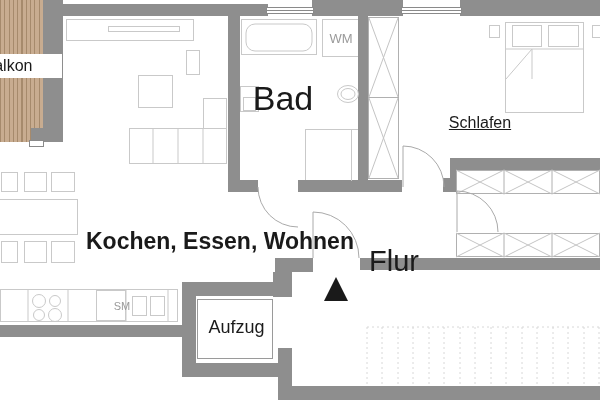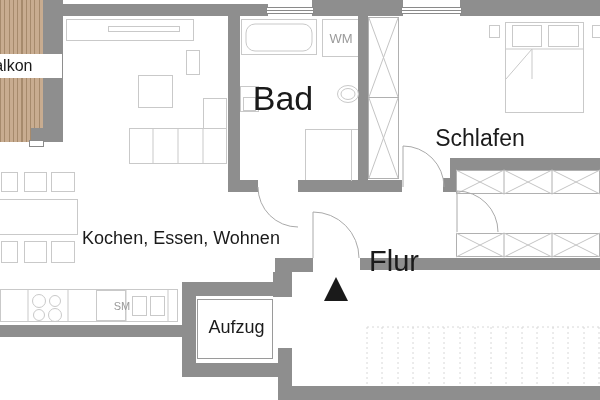--- a/index.html
+++ b/index.html
@@ -187,21 +187,21 @@
       <line class="sx" x1="553" y1="327" x2="553" y2="386"></line>
       <line class="sx" x1="568" y1="327" x2="568" y2="386"></line>
       <line class="sx" x1="584" y1="327" x2="584" y2="386"></line>
       <line class="sx" x1="599" y1="327" x2="599" y2="386"></line>
     </g>
   </svg>
 
   <div class="tri"></div>
 
   <div class="balkonbox">Balkon</div>
-  <div class="lbl" style="left:70px;top:229px;width:222px;font-size:18px;">Kochen, Essen, Wohnen</div>
+  <div class="lbl" style="left:86px;top:229px;width:222px;font-size:23px;font-weight:bold;">Kochen, Essen, Wohnen</div>
   <div class="lbl" style="left:246px;top:80px;width:74px;font-size:34px;">Bad</div>
-  <div class="lbl" style="left:425px;top:126px;width:110px;font-size:23px;">Schlafen</div>
+  <div class="lbl" style="left:425px;top:114px;width:110px;font-size:16px;text-decoration:underline;">Schlafen</div>
   <div class="lbl" style="left:368px;top:206px;width:52px;font-size:29px;margin-top:40px;">Flur</div>
   <div class="lbl" style="left:199px;top:318px;width:75px;font-size:18px;">Aufzug</div>
   <div class="applbl" style="left:322px;top:31px;width:38px;font-size:13px;">WM</div>
   <div class="applbl" style="left:96px;top:300px;width:52px;font-size:11px;">SM</div>
 
 </div>
 
 </body></html>

